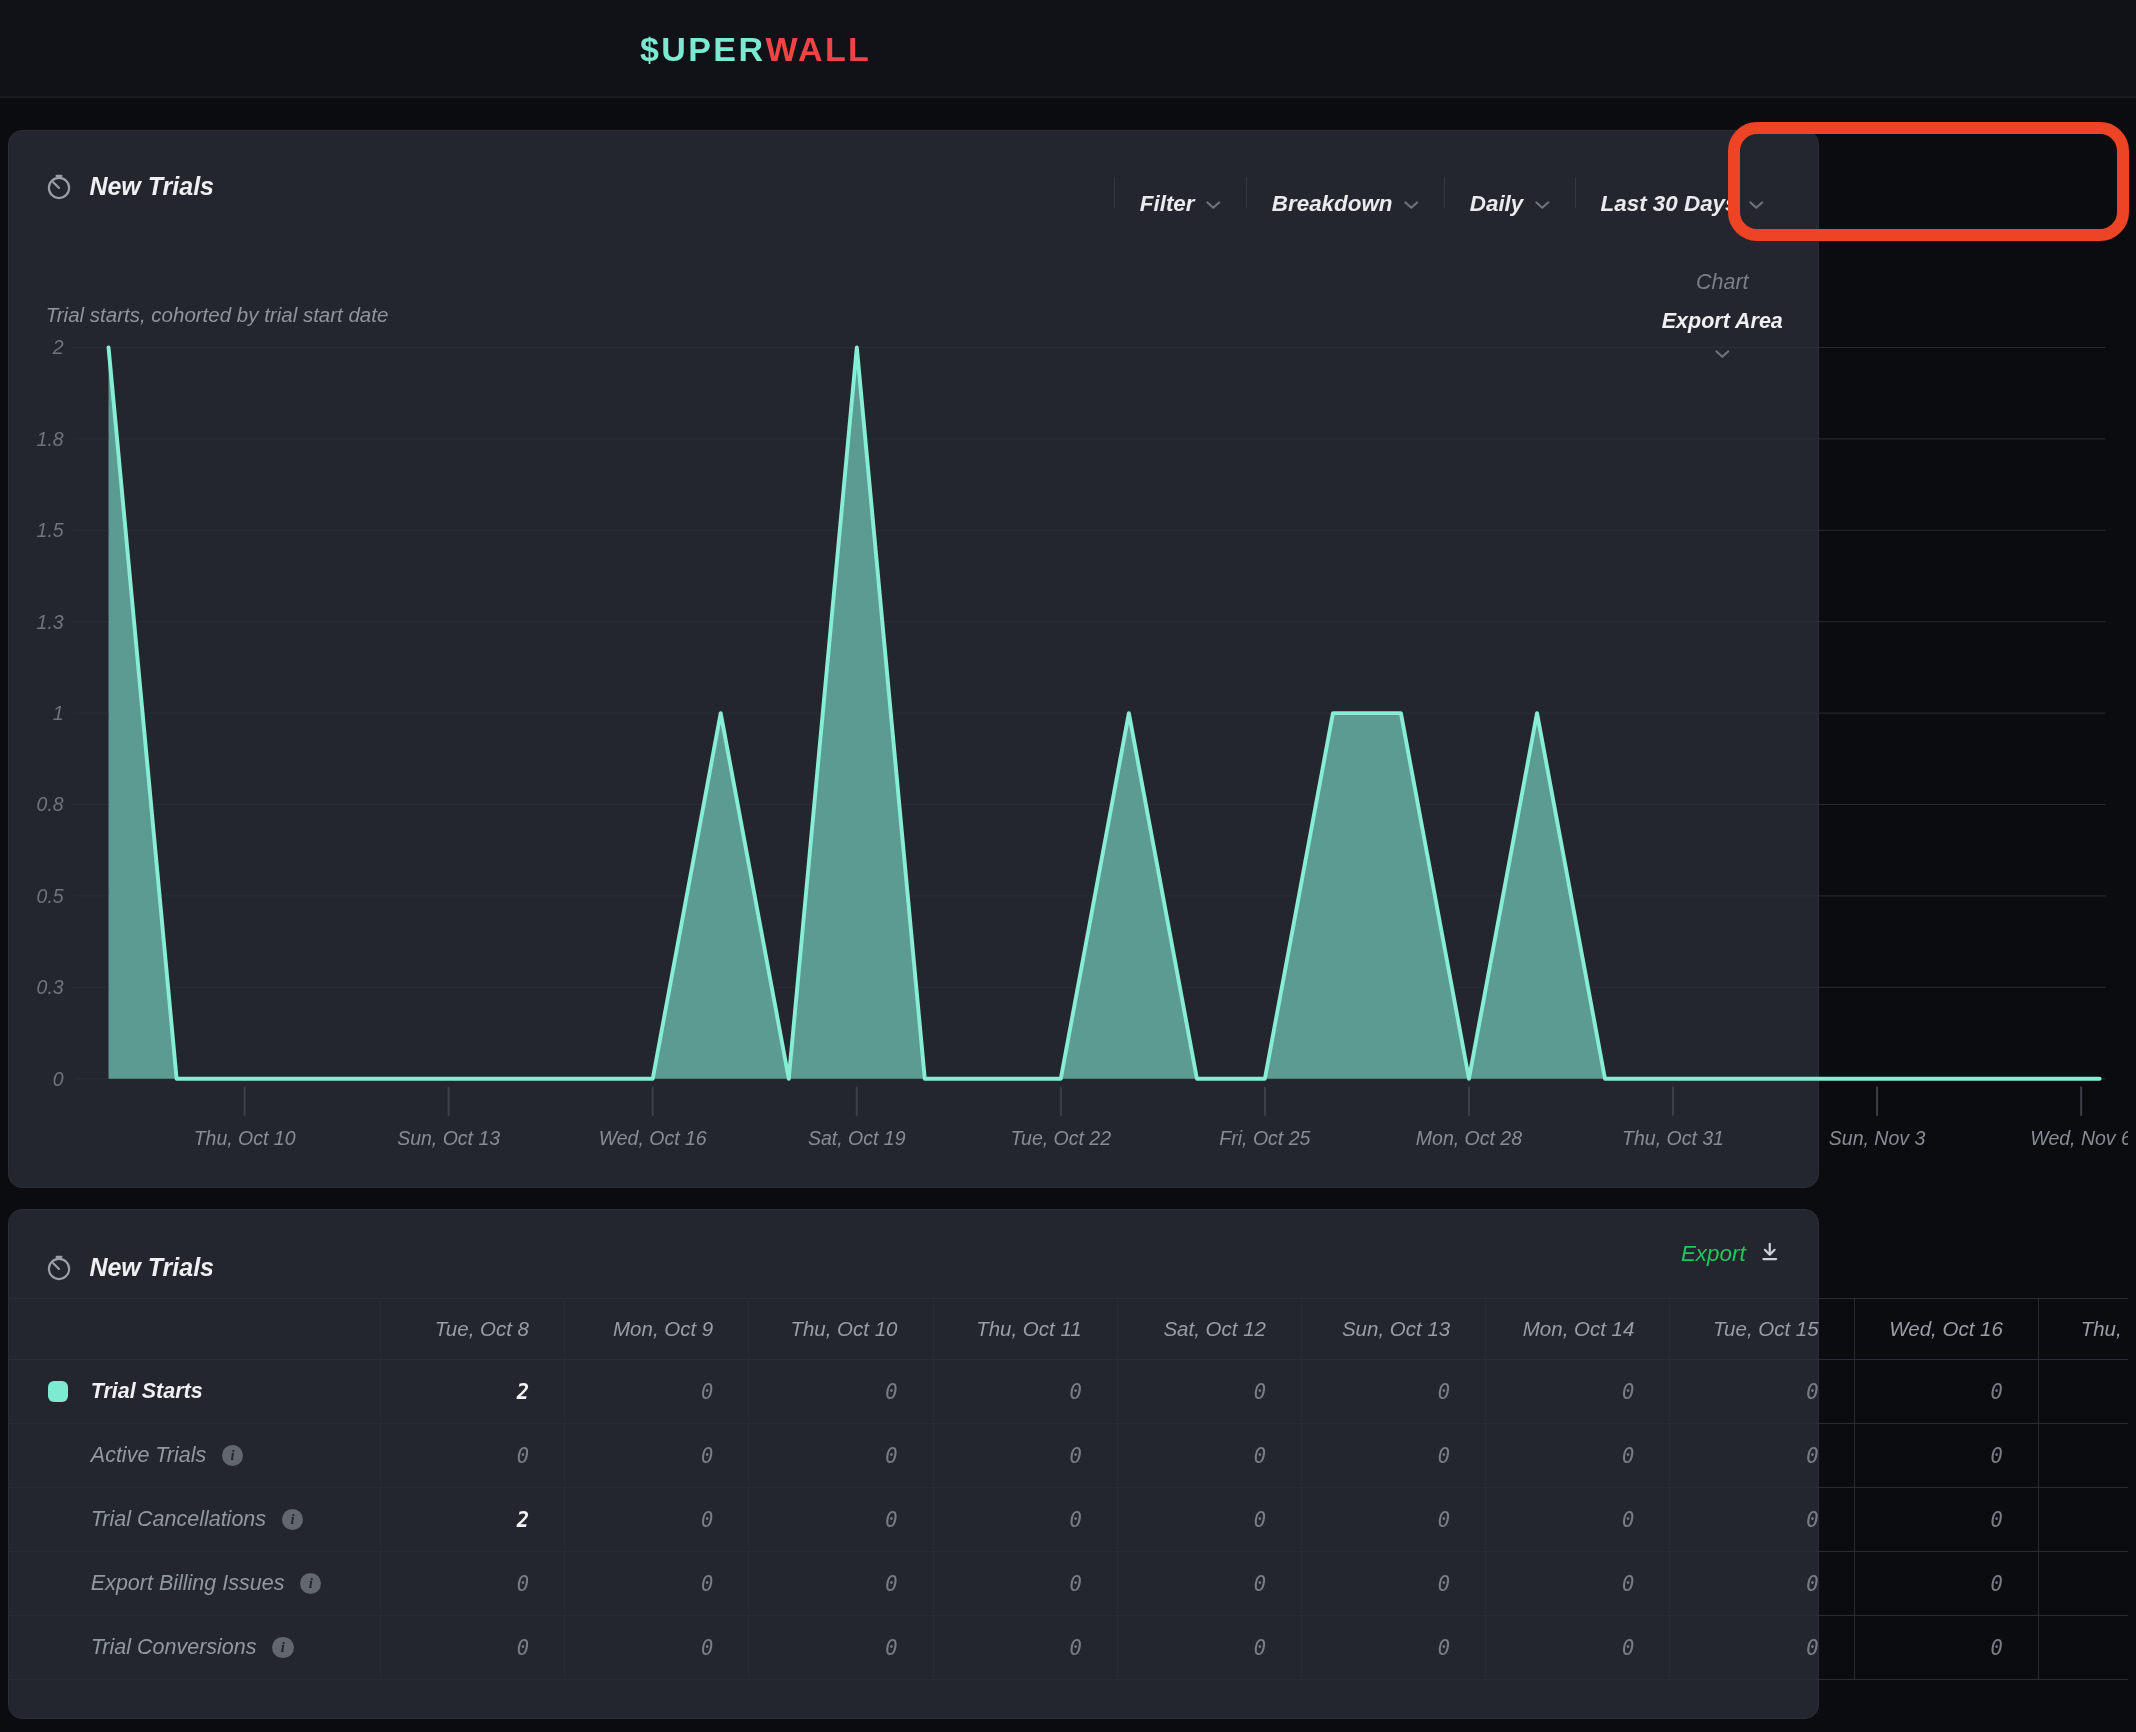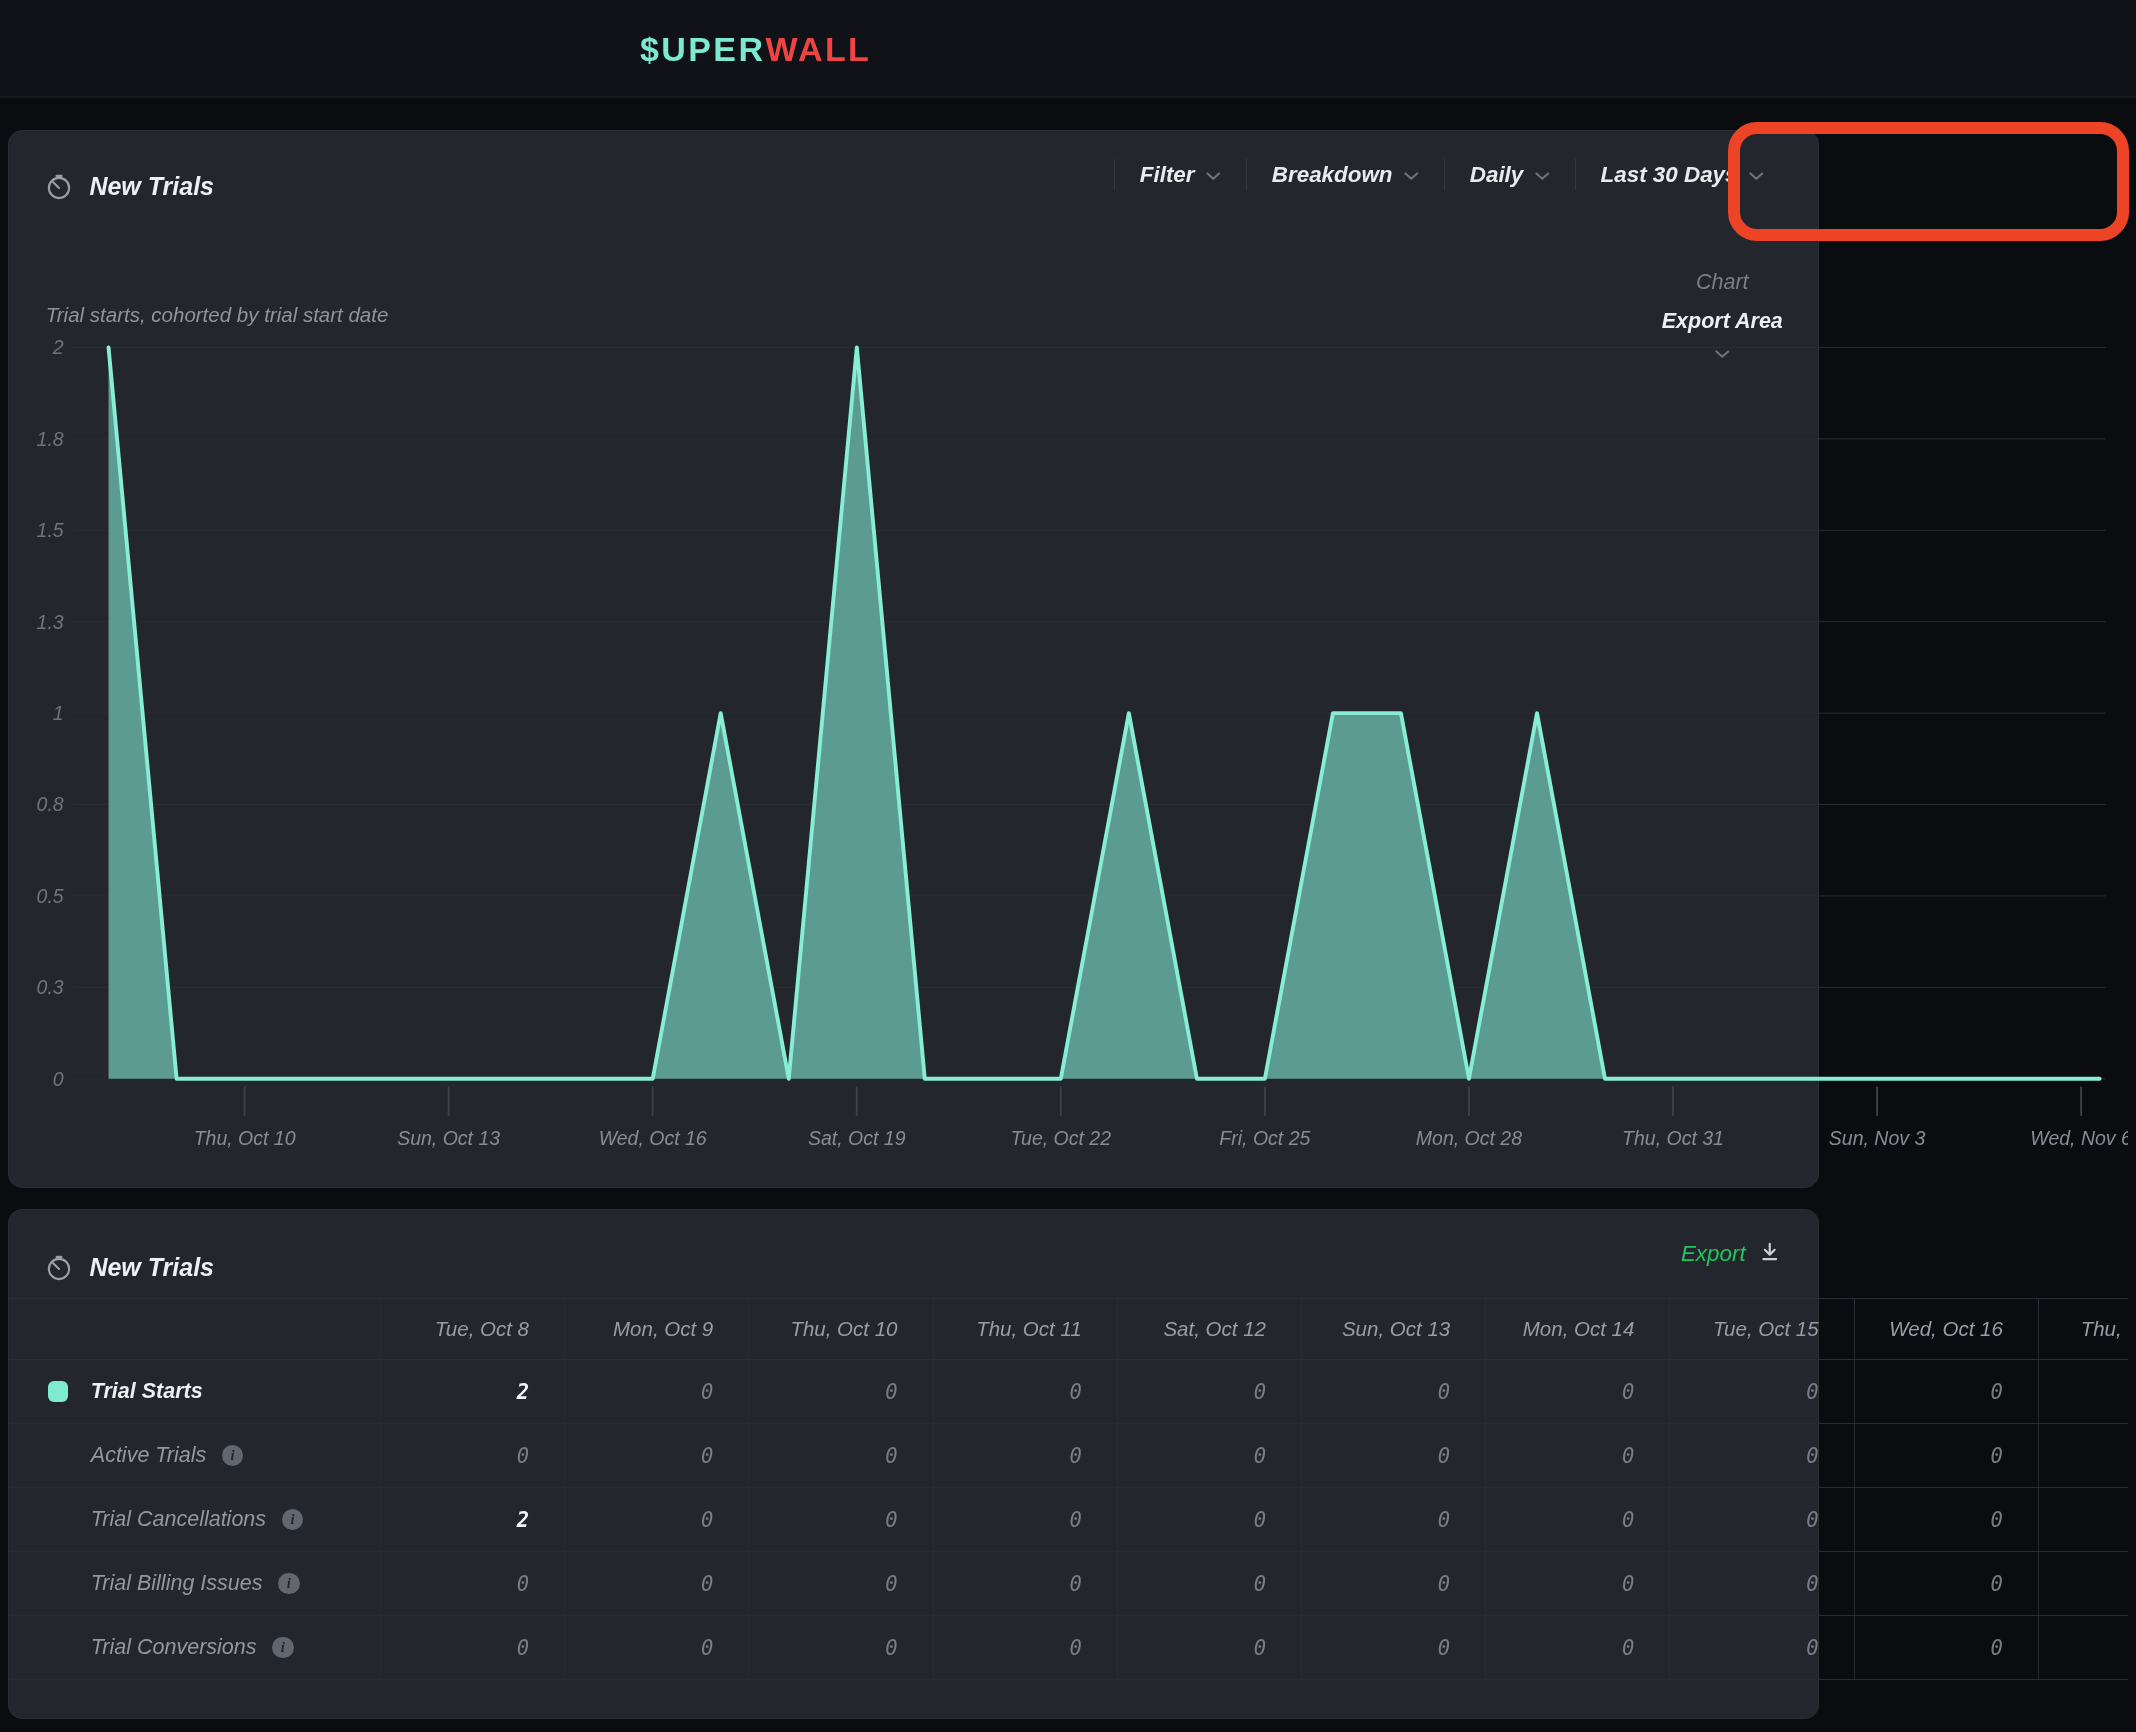--- a/index.html
+++ b/index.html
@@ -31,22 +31,22 @@
   #table-panel { top: 1209px; height: 510px; }
 
   .panel-header {
     position: absolute; left: 37px; top: 29px; height: 53px;
     display: flex; align-items: center; gap: 17.6px;
   }
   .panel-title { color: #eef0f3; font-size: 25px; font-weight: 700; }
   .gauge-icon { width: 26px; height: 26px; display: block; }
 
   .controls {
-    position: absolute; right: 29px; top: 17px; height: 53px;
-    display: flex; align-items: center;
+    position: absolute; right: 29px; top: 46px; height: 53px;
+    display: flex; 
   }
   .ctl-divider { width: 1px; height: 31px; background: #34373f; }
   .ctl-btn {
     display: flex; align-items: center; gap: 11.7px;
     padding: 0 25px; height: 53px; cursor: pointer;
     color: #e9ebee; font-size: 22.4px; font-weight: 600;
     white-space: nowrap;
   }
   .chev { width: 14.6px; height: 8.8px; display: block; margin-top: 2.9px; }
 
@@ -313,21 +313,21 @@
             <td class="num num-zero">0</td>
             <td class="num num-zero">0</td>
             <td class="num num-zero">0</td>
             <td class="num num-zero">0</td>
             <td class="num num-zero">0</td>
           </tr>
           <tr>
             <td class="label-cell">
               <div class="label-inner">
                 <span class="swatch-spacer"></span>
-                <span class="row-label-dim">Trial Billing Issues</span>
+                <span class="row-label-dim">Export Billing Issues</span>
                 <span class="info-icon">i</span>
               </div>
             </td>
             <td class="num num-zero">0</td>
             <td class="num num-zero">0</td>
             <td class="num num-zero">0</td>
             <td class="num num-zero">0</td>
             <td class="num num-zero">0</td>
             <td class="num num-zero">0</td>
             <td class="num num-zero">0</td>

